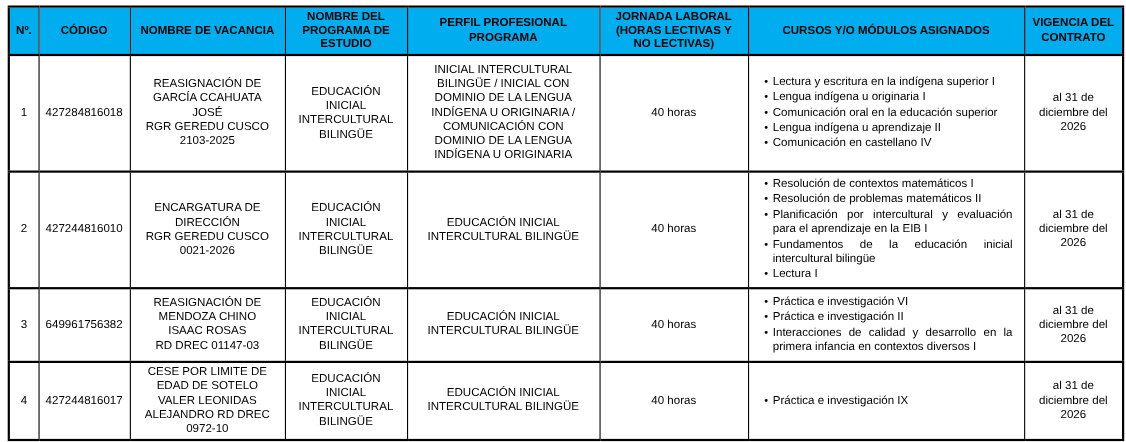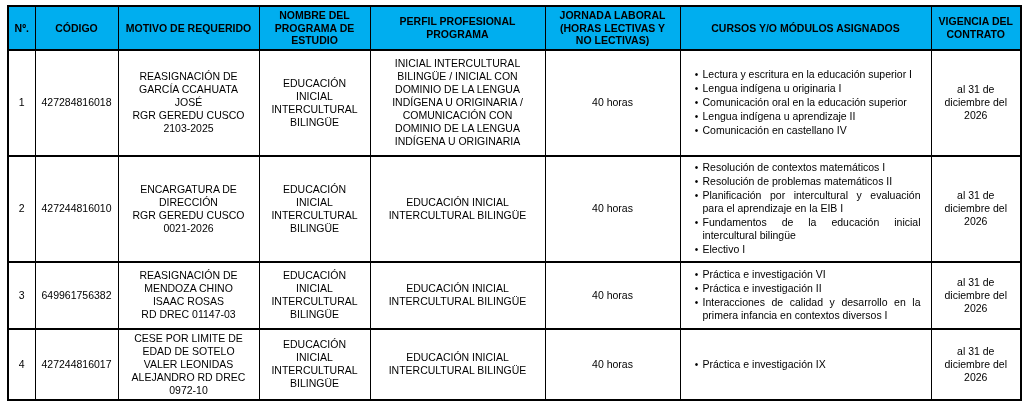--- a/index.html
+++ b/index.html
@@ -99,21 +99,21 @@
       <col style="width:111px">
       <col style="width:175px">
       <col style="width:135px">
       <col style="width:251px">
       <col style="width:90px">
     </colgroup>
     <thead>
       <tr class="row-h">
         <th>Nº.</th>
         <th>CÓDIGO</th>
-        <th>MOTIVO DE REQUERIDO</th>
+        <th>NOMBRE DE VACANCIA</th>
         <th>NOMBRE DEL
 PROGRAMA DE
 ESTUDIO</th>
         <th>PERFIL PROFESIONAL
 PROGRAMA</th>
         <th>JORNADA LABORAL
 (HORAS LECTIVAS Y
 NO LECTIVAS)</th>
         <th>CURSOS Y/O MÓDULOS ASIGNADOS</th>
         <th>VIGENCIA DEL
@@ -131,21 +131,21 @@
 2103-2025</td>
         <td class="cell-programa">EDUCACIÓN
 INICIAL
 INTERCULTURAL
 BILINGÜE</td>
         <td class="cell-perfil">INICIAL INTERCULTURAL BILINGÜE / INICIAL CON DOMINIO DE LA LENGUA INDÍGENA U ORIGINARIA / COMUNICACIÓN CON DOMINIO DE LA LENGUA INDÍGENA U ORIGINARIA</td>
         <td class="cell-jornada">40 horas</td>
         <td class="cell-cursos">
           <div class="bullet-item">
               <span class="bullet-dot">•</span>
-              <span class="bullet-text">Lectura y escritura en la educación superior I</span>
+              <span class="bullet-text">Lectura y escritura en la indígena superior I</span>
             </div>
           <div class="bullet-item">
               <span class="bullet-dot">•</span>
               <span class="bullet-text">Lengua indígena u originaria I</span>
             </div>
           <div class="bullet-item">
               <span class="bullet-dot">•</span>
               <span class="bullet-text">Comunicación oral en la educación superior</span>
             </div>
           <div class="bullet-item">
@@ -186,21 +186,21 @@
           <div class="bullet-item">
               <span class="bullet-dot">•</span>
               <span class="bullet-text">Planificación por intercultural y evaluación para el aprendizaje en la EIB I</span>
             </div>
           <div class="bullet-item">
               <span class="bullet-dot">•</span>
               <span class="bullet-text">Fundamentos de la educación inicial intercultural bilingüe</span>
             </div>
           <div class="bullet-item">
               <span class="bullet-dot">•</span>
-              <span class="bullet-text">Electivo I</span>
+              <span class="bullet-text">Lectura I</span>
             </div>
         </td>
         <td class="cell-vigencia">al 31 de
 diciembre del
 2026</td>
       </tr>
       <tr class="row-3">
         <td class="cell-no">3</td>
         <td class="cell-codigo">649961756382</td>
         <td class="cell-motivo">REASIGNACIÓN DE

